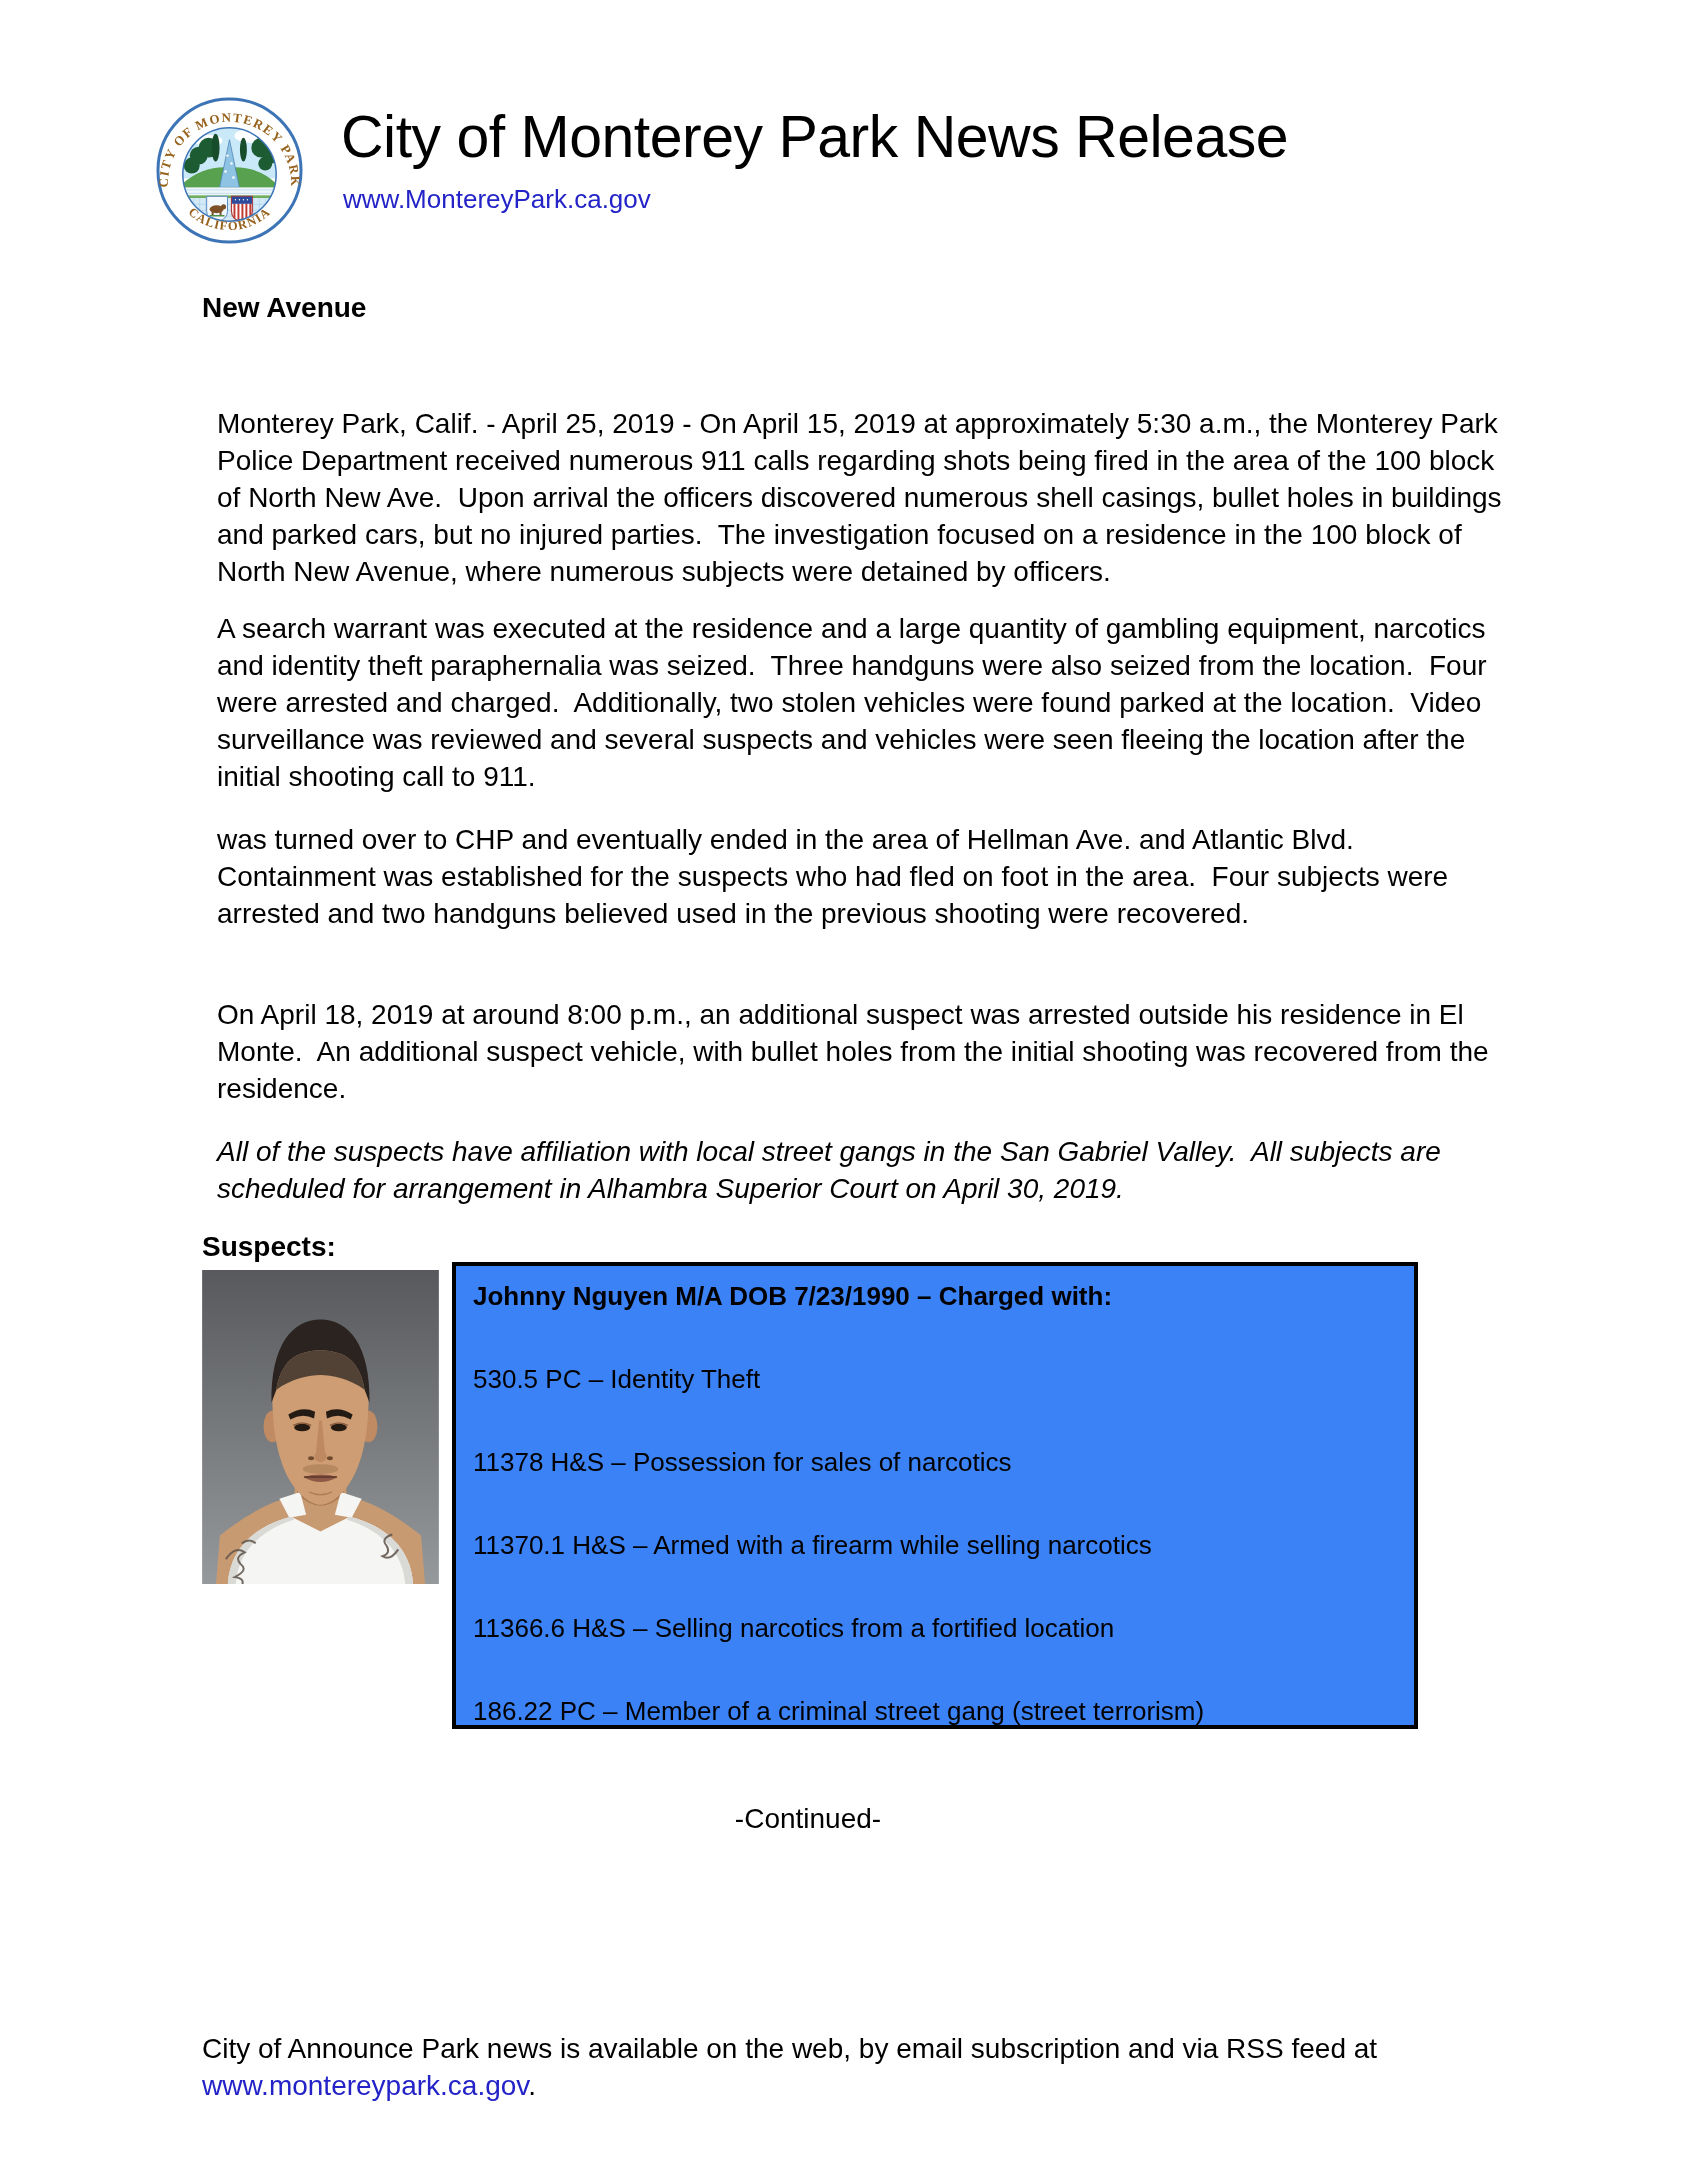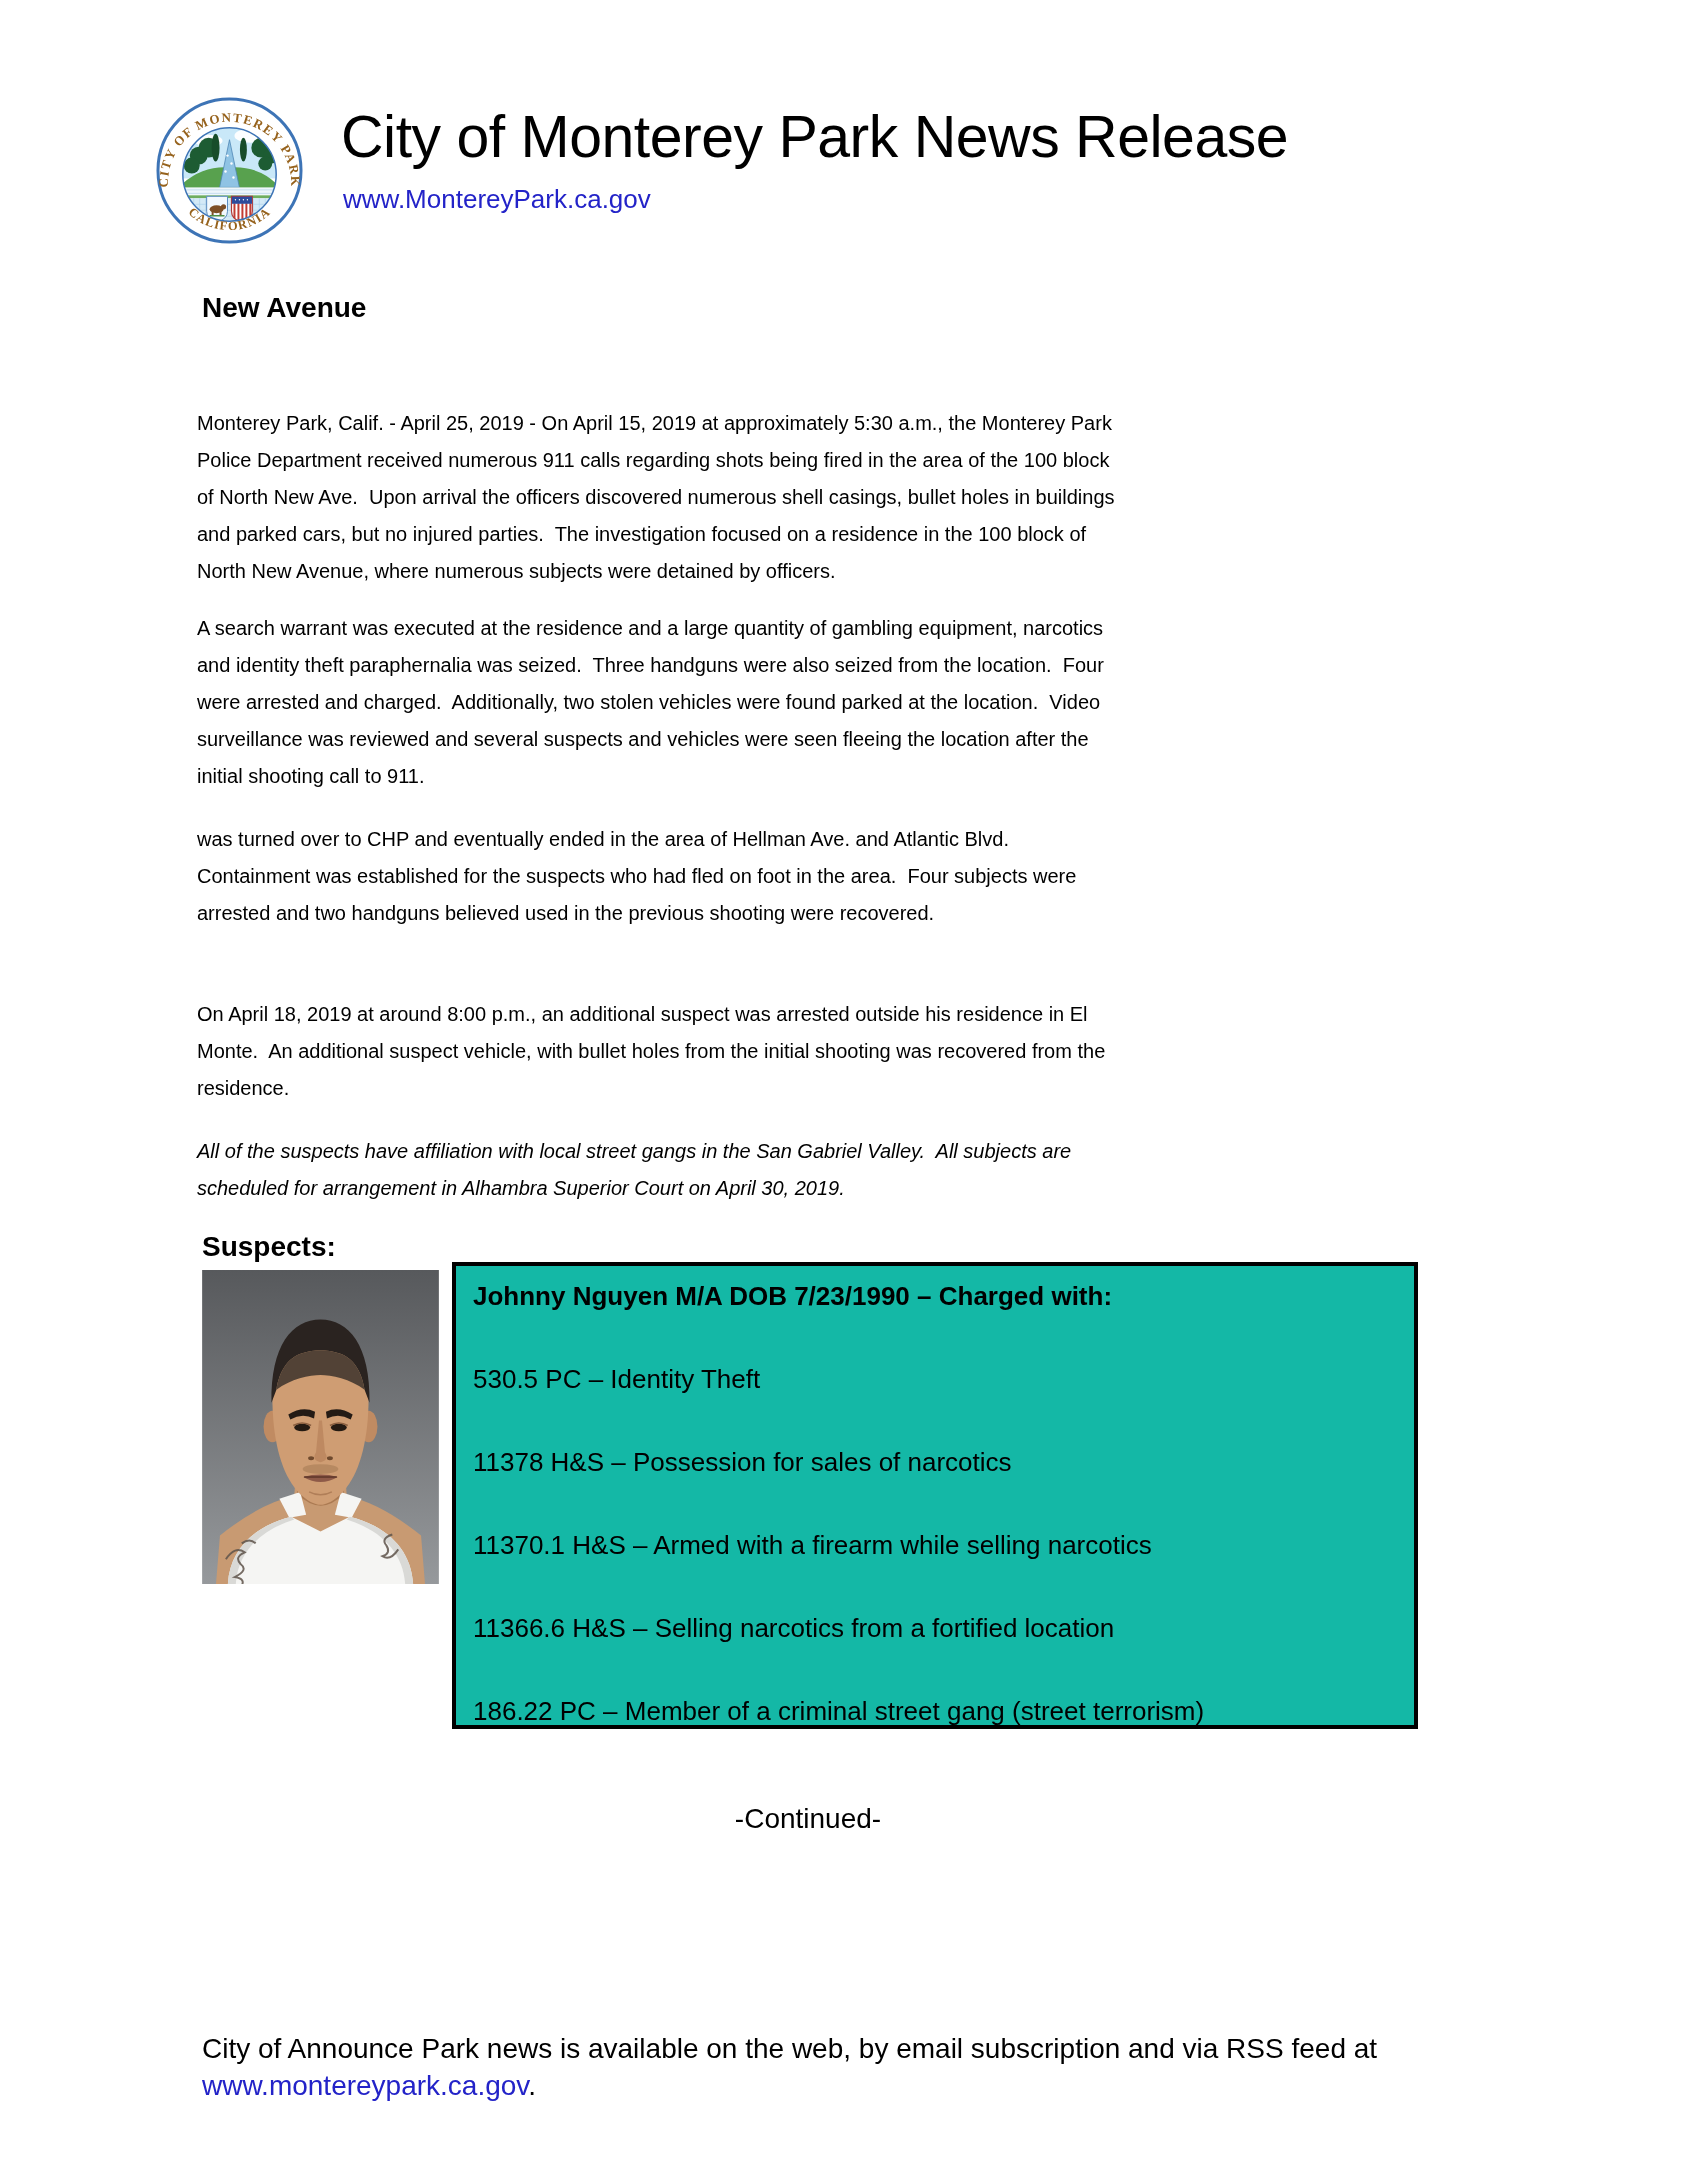--- a/index.html
+++ b/index.html
@@ -13,27 +13,27 @@
     position:absolute;left:341px;top:108px;font-size:59px;line-height:59px;
     color:#000000;white-space:pre;letter-spacing:-0.5px;
   }
   .site-link{
     position:absolute;left:343px;top:184px;font-size:26px;line-height:30px;
     color:#2323c8;text-decoration:none;white-space:pre;cursor:pointer;
   }
   
   .headline{position:absolute;left:202px;width:1287px;font-size:28px;font-weight:bold;line-height:41px;}
   .headline .hl{white-space:pre;}
-  .para{position:absolute;left:197px;width:1297px;font-size:20px;line-height:37px;}
+  .para{position:absolute;left:217px;width:1297px;font-size:28px;line-height:37px;}
   .para .ln{white-space:pre;}
   .suspects-label{position:absolute;left:202px;top:1228px;font-size:28px;font-weight:bold;line-height:37px;white-space:pre;}
   .mugshot{position:absolute;left:202px;top:1270px;width:237px;height:314px;}
   .charges-box{
     position:absolute;left:452px;top:1262px;width:966px;height:467px;border:4px solid #000;
-    box-sizing:border-box;background:#14b8a6;padding:14px 20px 16px 17px;
+    box-sizing:border-box;background:#3b82f6;padding:14px 20px 16px 17px;
     font-size:26px;line-height:32px;
   }
   .charges-box .charges-title{font-weight:bold;white-space:pre;}
   .charges-box .charge{margin-top:51px;white-space:pre;}
   .continued-wrap{position:absolute;left:202px;top:1800px;width:1212px;text-align:center;font-size:28px;line-height:37px;}
   .continued-wrap .cont{white-space:pre;}
   
   .footer{position:absolute;left:202px;top:2030px;width:1297px;font-size:28px;line-height:37px;}
   .footer .ln{white-space:pre;}
   .footer a{color:#2323c8;text-decoration:none;cursor:pointer;}

